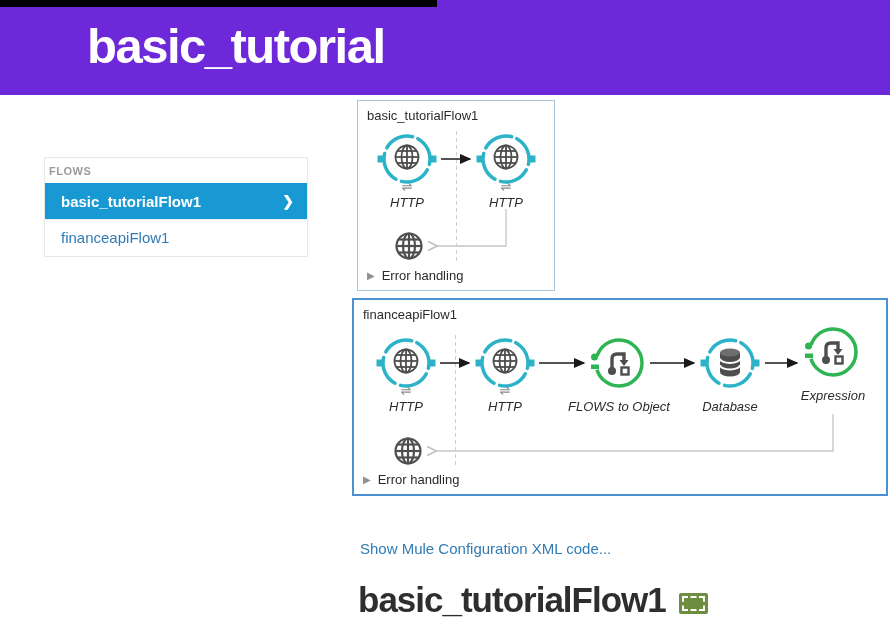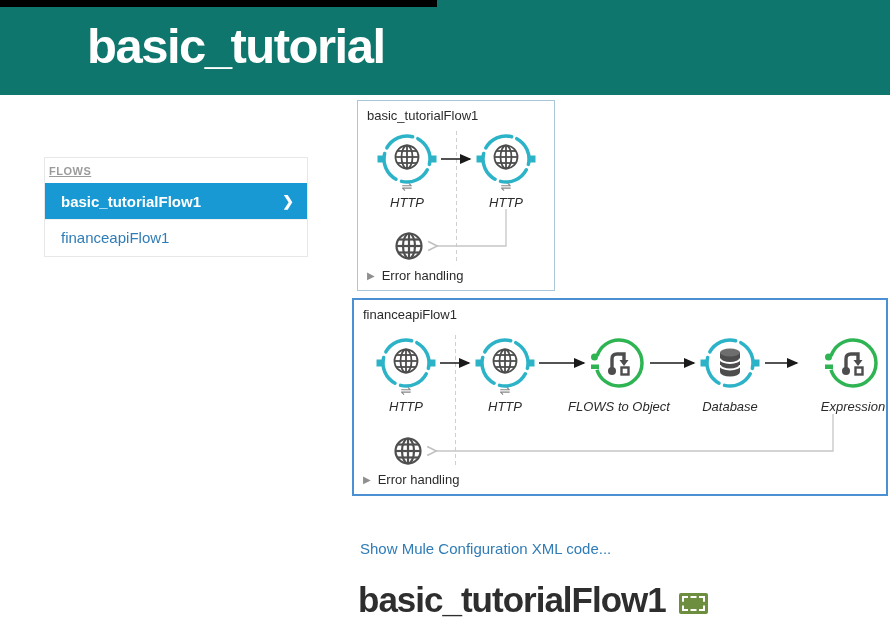--- a/index.html
+++ b/index.html
@@ -1,26 +1,26 @@
 <!DOCTYPE html>
 <html><head>
 <meta charset="utf-8">
 <style>
   html,body{margin:0;padding:0;}
   body{
     width:890px;height:642px;position:relative;overflow:hidden;
     background:#ffffff;font-family:"Liberation Sans",sans-serif;
   }
   
-  .app-header{position:absolute;left:0;top:0;width:890px;height:95px;background:#0f766e;text-align:right;}
+  .app-header{position:absolute;left:0;top:0;width:890px;height:95px;background:#6d28d9;text-align:right;}
   .black-strip{position:absolute;left:0;top:0;width:437px;height:7px;background:#000;}
   .app-title{position:absolute;left:87px;top:18px;font-size:49px;font-weight:bold;color:#ffffff;letter-spacing:-1.5px;}
   
   .sidebar{position:absolute;left:44px;top:157px;width:262px;background:#fff;border:1px solid #e7e7e7;}
-  .sidebar-header{height:25px;line-height:27px;padding-left:4px;font-size:11px;font-weight:bold;color:#9b9b9b;letter-spacing:.5px;text-decoration:underline;}
+  .sidebar-header{height:25px;line-height:27px;padding-left:4px;font-size:11px;font-weight:bold;color:#9b9b9b;letter-spacing:.5px;}
   .sidebar-item{font-size:15px;cursor:pointer;}
   .sidebar-item.selected{background:#1899d4;color:#fff;font-weight:bold;display:flex;justify-content:space-between;align-items:center;height:36px;padding:0 13px 0 16px;}
   .sidebar-item.plain{height:36px;line-height:36px;padding-left:16px;color:#2f7cb6;border-top:1px solid #f2f2f2;}
   .chevron{font-size:14px;font-weight:bold;}
   
   .flow-panel{position:absolute;background:#fff;}
   .panel-basic{left:357px;top:100px;width:196px;height:189px;border:1px solid #a9c7d9;}
   .panel-finance{left:352px;top:298px;width:532px;height:194px;border:2px solid #4a90d2;}
   .panel-title{position:absolute;left:9px;top:7px;font-size:13px;color:#2b2b2b;}
   .connectors{position:absolute;left:0;top:0;z-index:1;}
@@ -203,21 +203,21 @@
         <ellipse cx="30" cy="17.5" rx="10" ry="4" fill="#6e6e6e"></ellipse>
       </g>
       <g fill="none" stroke="#fff" stroke-width="2">
         <path d="M20,23.5 a10,4.5 0 0 0 20,0"></path>
         <path d="M20,30 a10,4.5 0 0 0 20,0"></path>
       </g>
     </svg>
     <div class="node-label">Database</div>
   </div>
 
-  <div class="node" style="left:449px;top:35px;margin-left:20px;">
+  <div class="node" style="left:449px;top:24px;">
     <svg width="60" height="62" viewBox="0 0 60 62">
       <circle cx="30" cy="28" r="23" fill="#fff" stroke="#2eb453" stroke-width="3.5" stroke-dasharray="65 14 66"></circle>
       <circle cx="5.5" cy="22" r="3.5" fill="#2eb453"></circle>
       <rect x="2" y="29.5" width="8" height="4.5" fill="#2eb453"></rect>
       <path d="M23,33 V24 Q23,19 28,19 H35 V25" fill="none" stroke="#4d4d4d" stroke-width="3.4"></path>
       <path d="M30.5,25 L39.5,25 L35,31 z" fill="#4d4d4d"></path>
       <circle cx="23" cy="36" r="4" fill="#4d4d4d"></circle>
       <rect x="32.5" y="32.5" width="7" height="7" fill="#fff" stroke="#4d4d4d" stroke-width="2.4"></rect>
     </svg>
     <div class="node-label">Expression</div>

